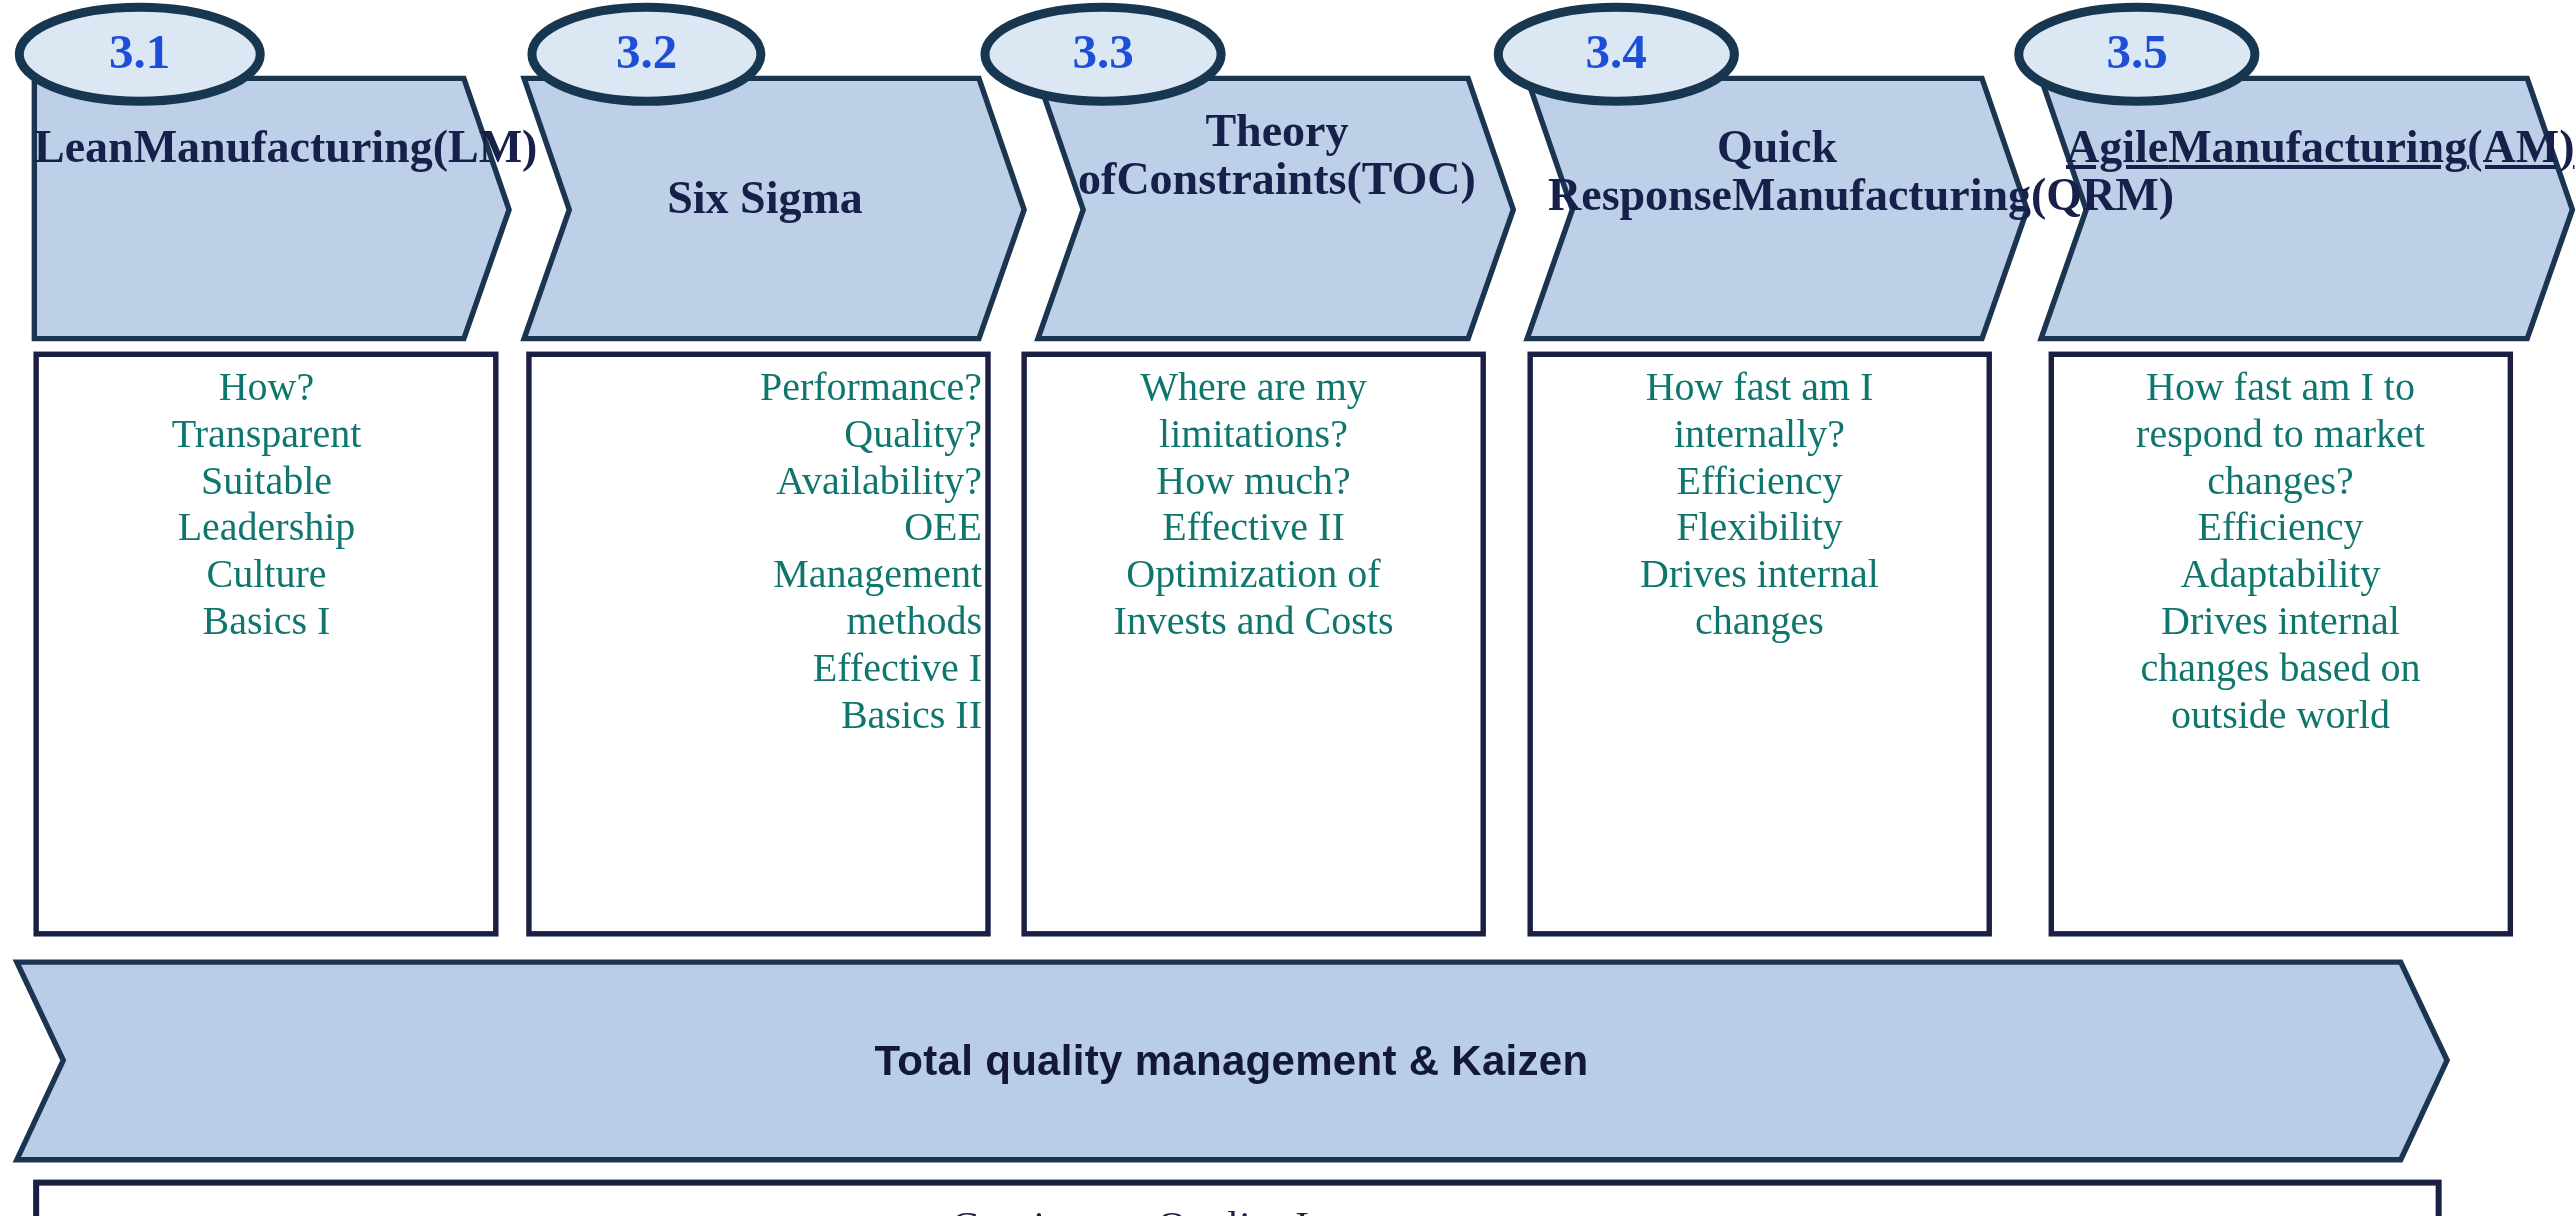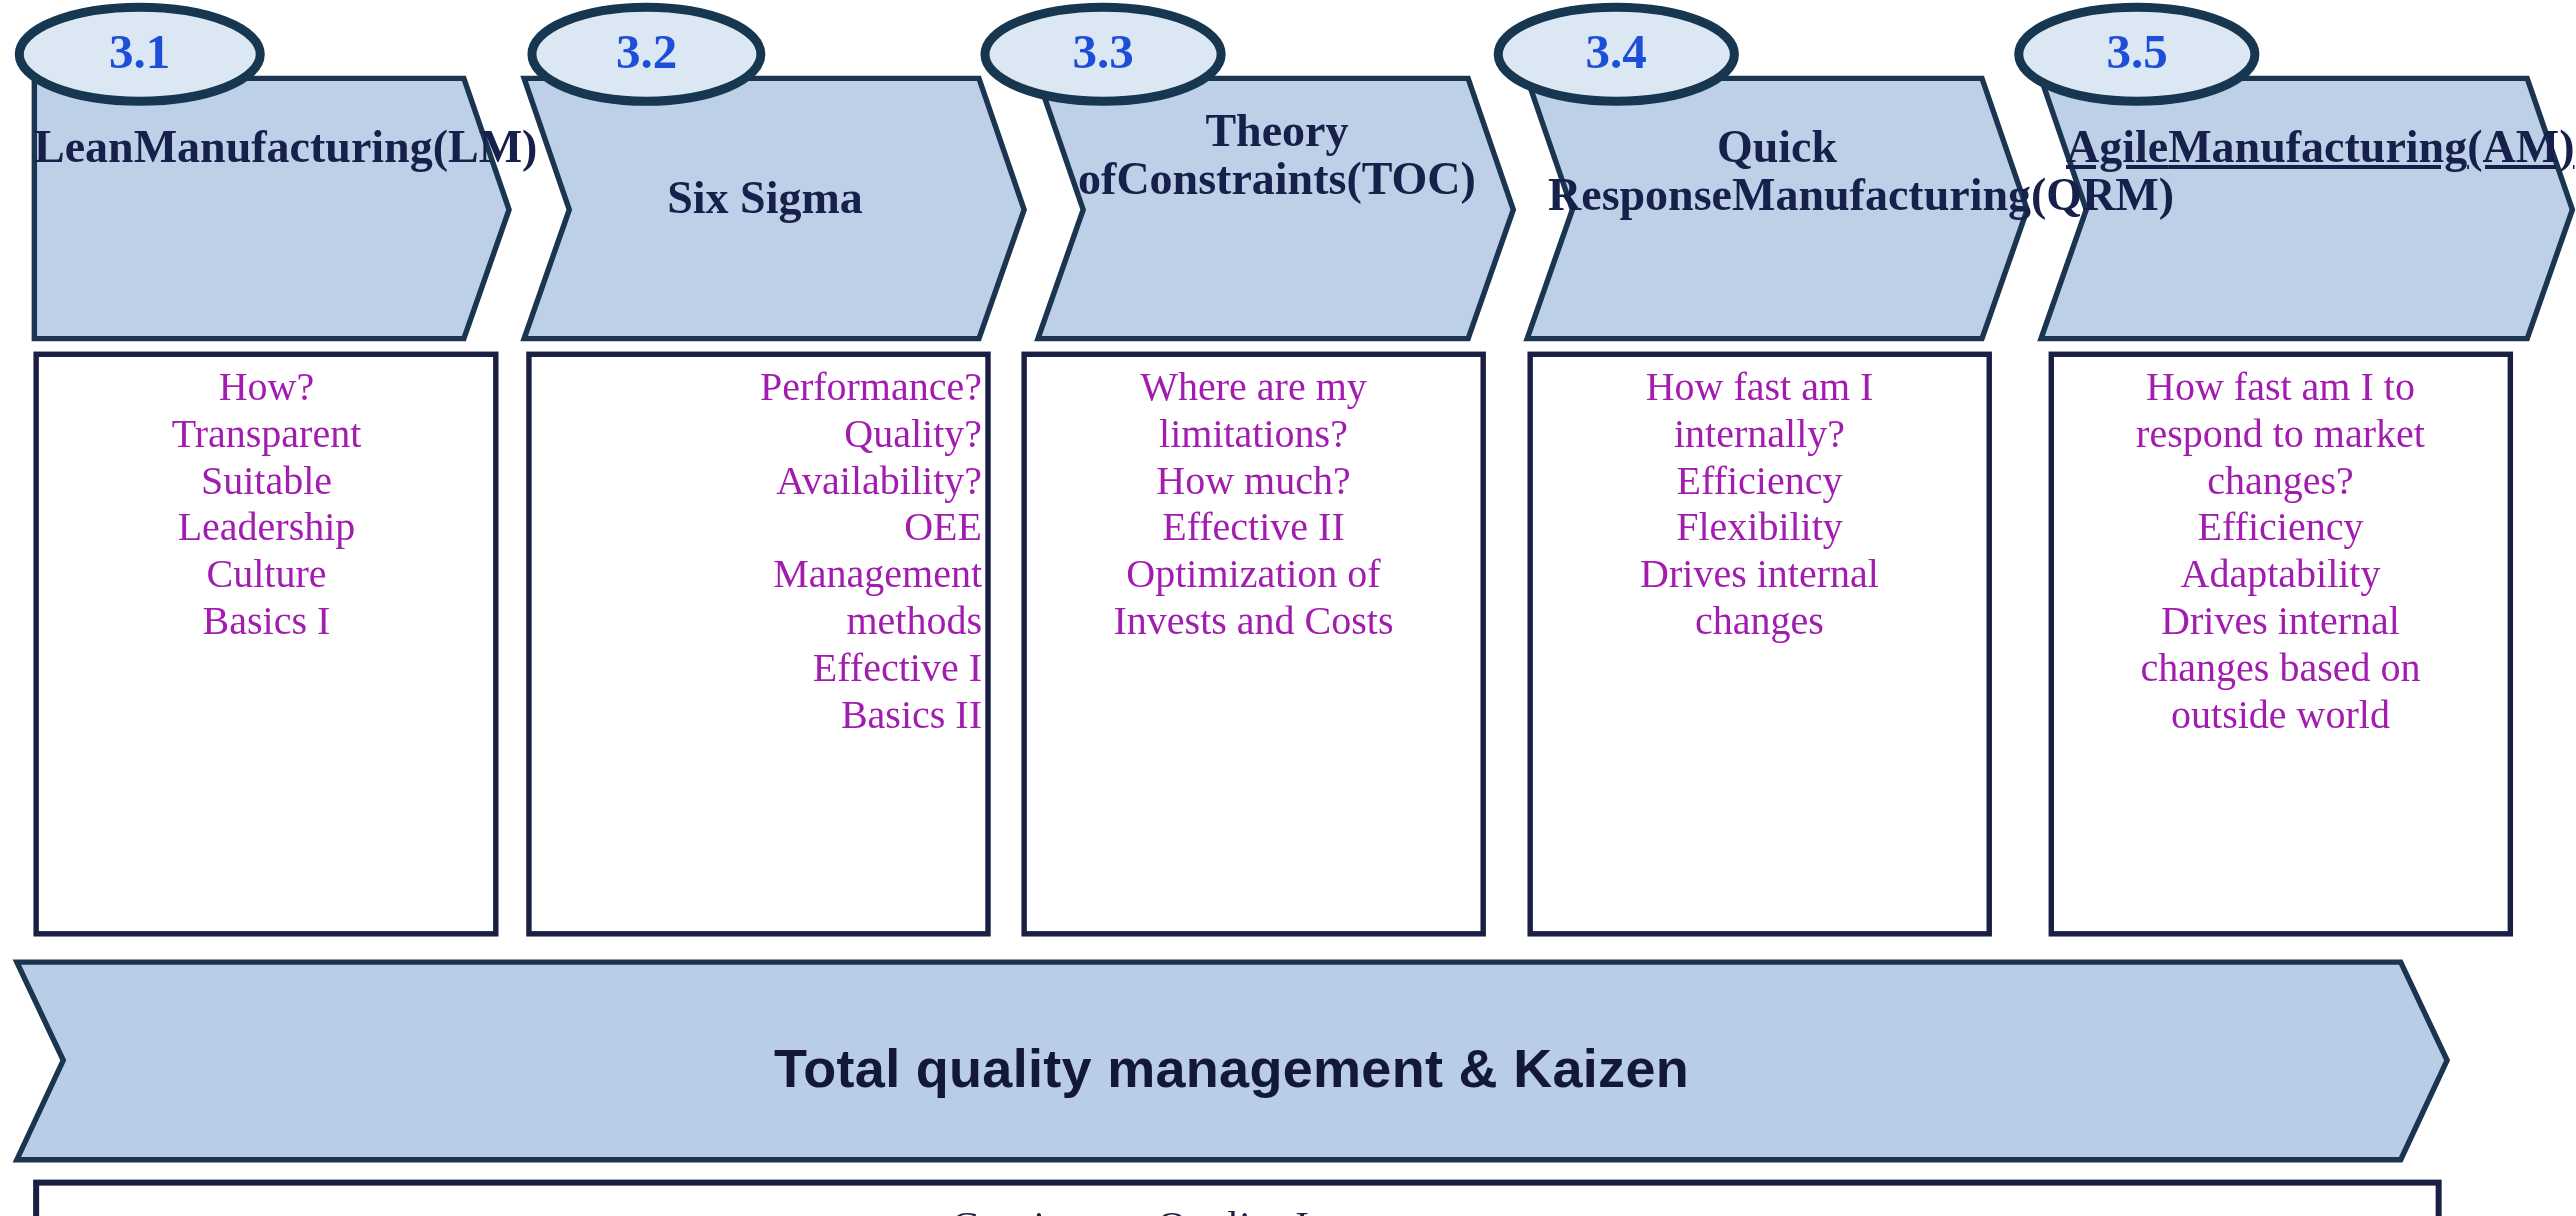--- a/index.html
+++ b/index.html
@@ -66,33 +66,33 @@
     font-weight:bold;
     font-size:49px;
     line-height:1;
     color:#1d4ed8;
   }
   .detail-text{
     position:absolute;
     text-align:center;
     font-size:40px;
     line-height:1.17;
-    color:#a21caf;
+    color:#0f766e;
   }
   .detail-text .ln{display:block;white-space:nowrap;}
   .u{
     text-decoration-thickness:1.8px;
     text-underline-offset:4.2px;
   }
   .banner-label{
     position:absolute;
     text-align:center;
     font-family:"Liberation Sans","DejaVu Sans",sans-serif;
     font-weight:bold;
-    font-size:54px;
+    font-size:42px;
     color:#13183a;
     letter-spacing:0.3px;
   }
   .bottom-label{
     position:absolute;
     text-align:center;
     font-size:41px;
     color:#1b2148;
     letter-spacing:0.6px;
   }

